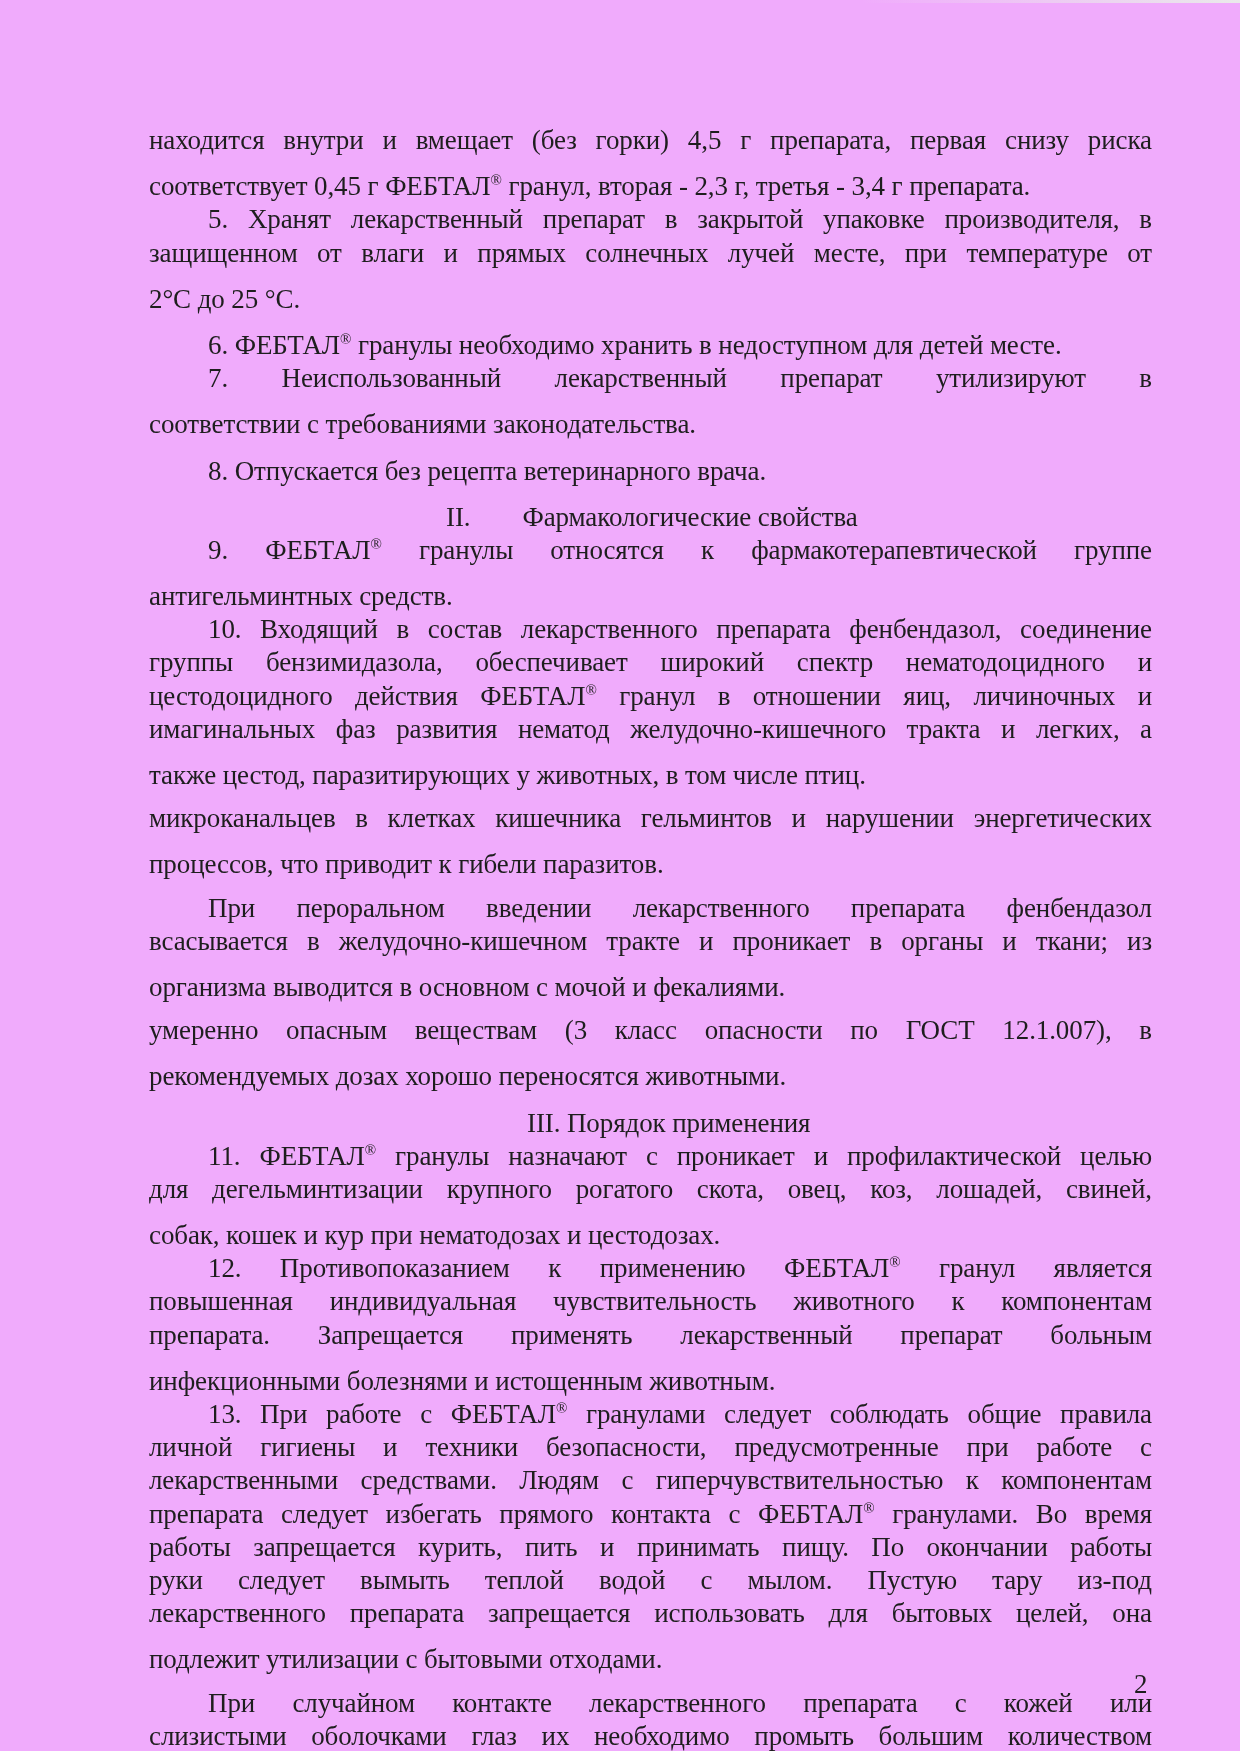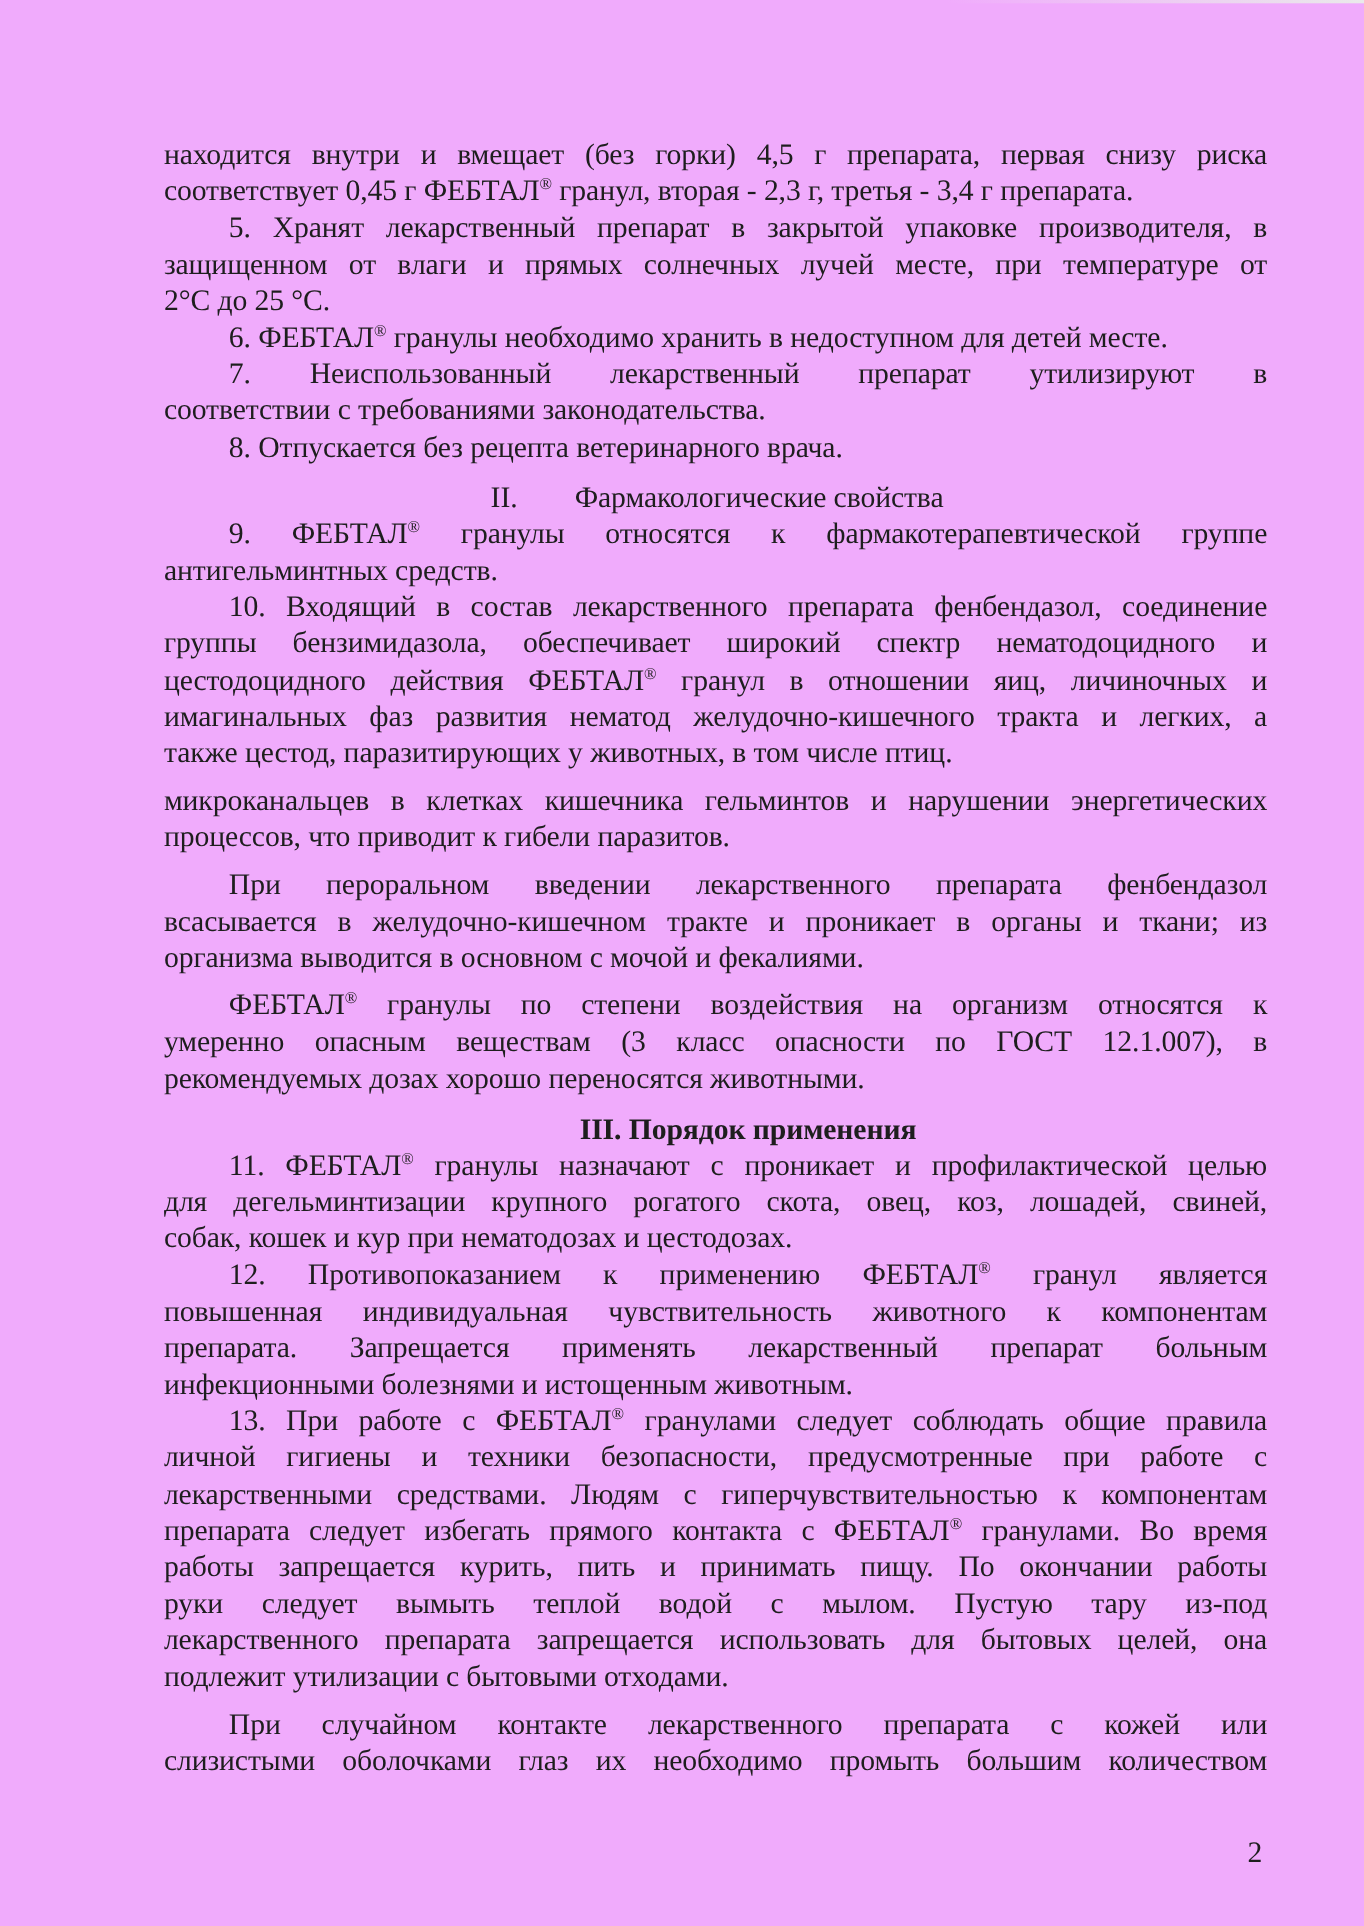--- a/index.html
+++ b/index.html
@@ -38,35 +38,35 @@
       height: 33.2px;
       line-height: 33.2px;
       font-size: 27px;
       white-space: nowrap;
       text-align: justify;
       text-align-last: justify;
       letter-spacing: -0.1px;
     }
     .line.last {
       text-align-last: left;
+      margin-top: 13px;
     }
     .line.indent {
       padding-left: 59px;
     }
     .heading-2 {
       padding-left: 297px;
       text-align: left;
       text-align-last: left;
       font-family: Liberation Serif, serif;
     }
     .heading-3 {
       text-align: right;
       text-align-last: left;
       padding-left: 378px;
-      font-weight: bold;
     }
     .gap-small { height: 10px; }
     .gap-med { height: 13px; }
     sup.reg {
       font-size: 15px;
       vertical-align: 10px;
       line-height: 0;
     }
     .page-number {
       position: absolute;
@@ -109,21 +109,20 @@
     <div class="gap-small"></div>
     <span class="line">микроканальцев в клетках кишечника гельминтов и нарушении энергетических</span>
     <span class="line last">процессов, что приводит к гибели паразитов.</span>
 
     <div class="gap-small"></div>
     <span class="line indent">При пероральном введении лекарственного препарата фенбендазол</span>
     <span class="line">всасывается в желудочно-кишечном тракте и проникает в органы и ткани; из</span>
     <span class="line last">организма выводится в основном с мочой и фекалиями.</span>
 
     <div class="gap-small"></div>
-    <span class="line indent"><span>ФЕБТАЛ</span><sup class="reg">®</sup><span> гранулы по степени воздействия на организм относятся к</span></span>
     <span class="line">умеренно опасным веществам (3 класс опасности по ГОСТ 12.1.007), в</span>
     <span class="line last">рекомендуемых дозах хорошо переносятся животными.</span>
 
     <div class="gap-med"></div>
 
     <span class="line heading-3">III. Порядок применения</span>
 
     <span class="line indent"><span>11. ФЕБТАЛ</span><sup class="reg">®</sup><span> гранулы назначают с проникает и профилактической целью</span></span>
     <span class="line">для дегельминтизации крупного рогатого скота, овец, коз, лошадей, свиней,</span>
     <span class="line last">собак, кошек и кур при нематодозах и цестодозах.</span>

